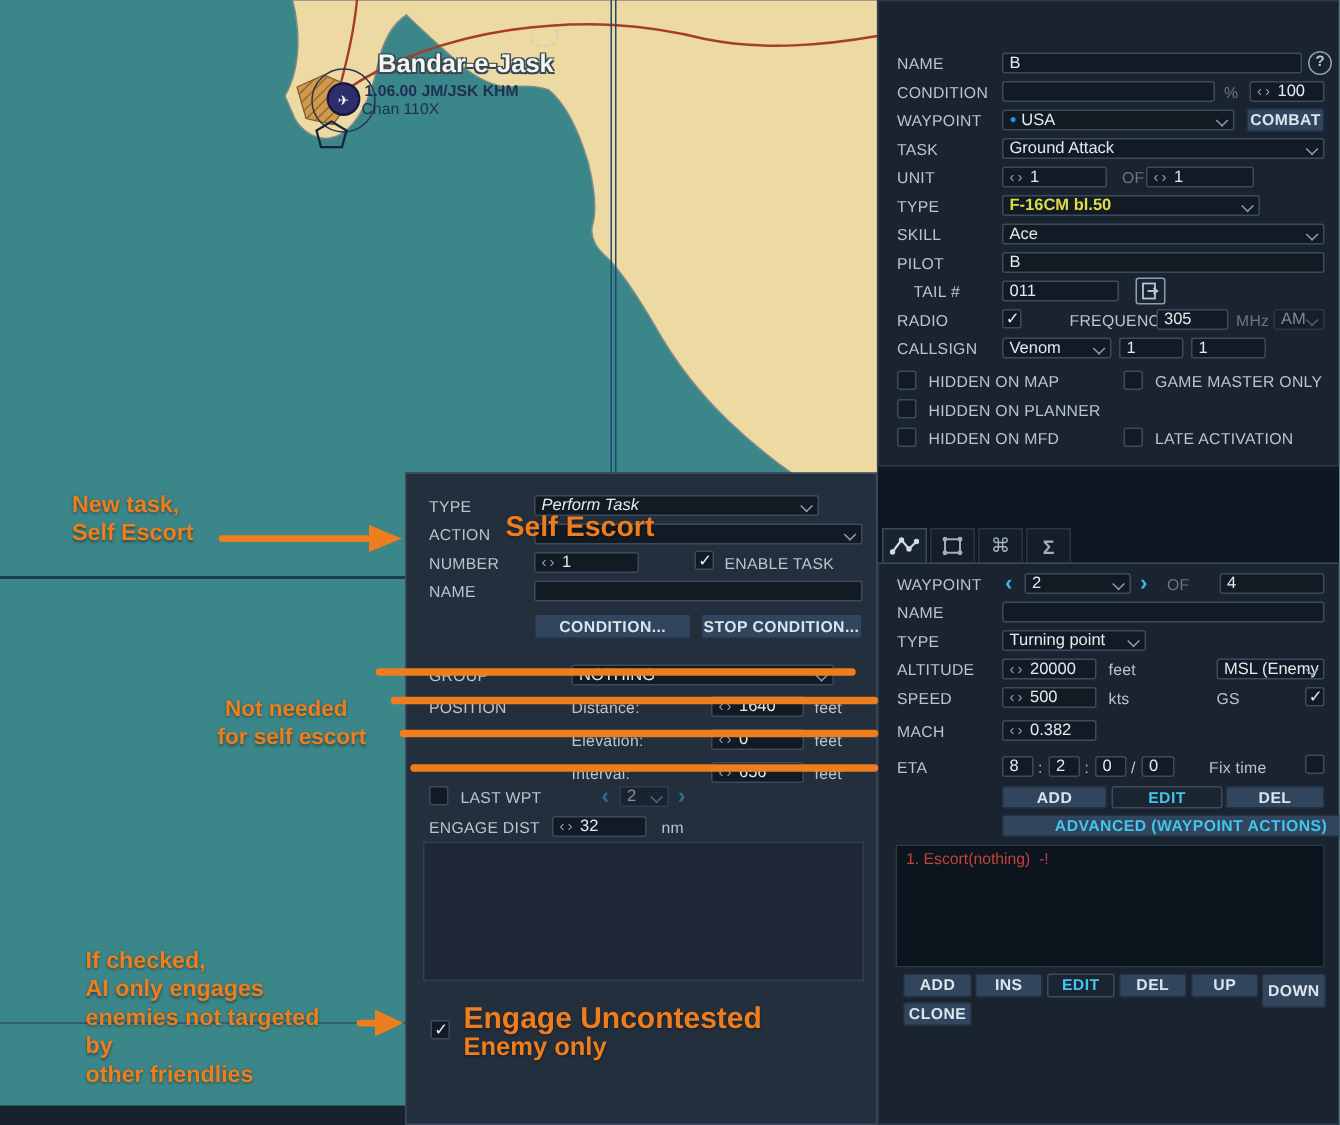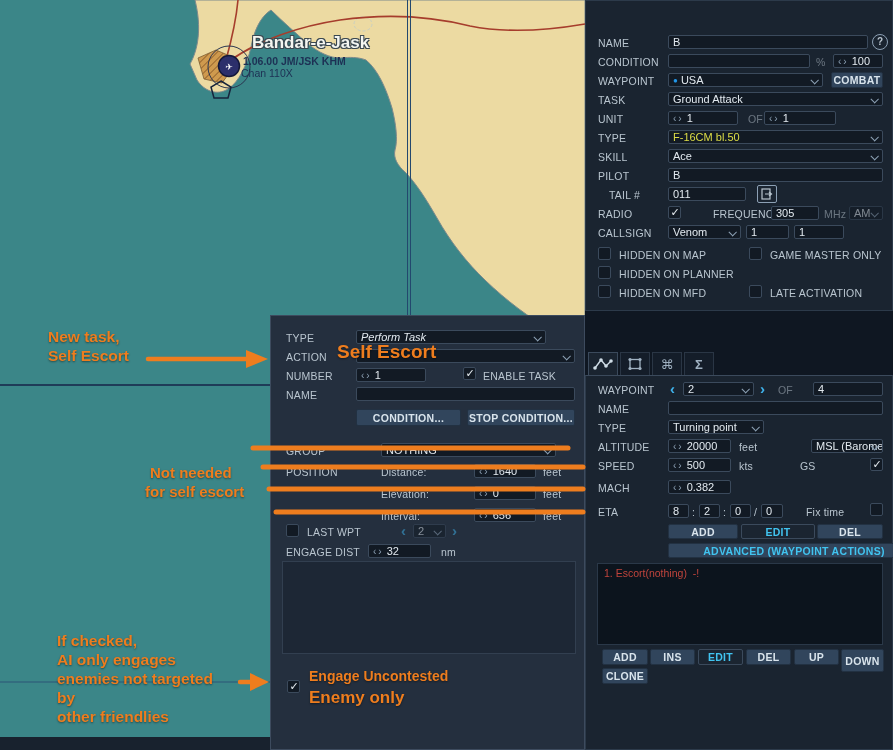--- a/index.html
+++ b/index.html
@@ -115,21 +115,21 @@
 
     <span class="lbl" style="left:12px; top:93px;">TASK</span>
     <div class="dd" style="left:82px; top:91px; width:215px;"><span>Ground Attack</span></div>
 
     <span class="lbl" style="left:12px; top:112px;">UNIT</span>
     <div class="spin" style="left:82px; top:110px; width:70px;"><span>1</span></div>
     <span class="lbl dim" style="left:162px; top:112px;">OF</span>
     <div class="spin" style="left:178px; top:110px; width:72px;"><span>1</span></div>
 
     <span class="lbl" style="left:12px; top:131px;">TYPE</span>
-    <div class="dd yellow" style="left: 82px; top: 129px; width: 215px; color: rgb(220, 220, 70);"><span>F-16CM bl.50</span></div>
+    <div class="dd yellow" style="left: 82px; top: 129px; width: 172px; color: rgb(220, 220, 70); font-weight: bold;"><span>F-16CM bl.50</span></div>
 
     <span class="lbl" style="left:12px; top:150px;">SKILL</span>
     <div class="dd" style="left:82px; top:148px; width:215px;"><span>Ace</span></div>
 
     <span class="lbl" style="left:12px; top:169px;">PILOT</span>
     <div class="fld" style="left:82px; top:167px; width:215px;">B</div>
 
     <span class="lbl" style="left:23px; top:188px;">TAIL #</span>
     <div class="fld" style="left:82px; top:186px; width:78px;">011</div>
     <div class="abs" style="left:171px; top:184px; width:20px; height:18px; border:1px solid #8ca0b4; border-radius:2px; background:#1b2531;">
@@ -200,26 +200,26 @@
 
     <span class="lbl" style="left:12px; top:27px;">NAME</span>
     <div class="fld" style="left:82px; top:25px; width:215px;"></div>
 
     <span class="lbl" style="left:12px; top:46px;">TYPE</span>
     <div class="dd" style="left:82px; top:44px; width:96px;"><span>Turning point</span></div>
 
     <span class="lbl" style="left:12px; top:65px;">ALTITUDE</span>
     <div class="spin" style="left:82px; top:63px; width:63px;"><span>20000</span></div>
     <span class="lbl" style="left:153px; top:65px; text-transform:none;">feet</span>
-    <div class="dd" style="left:225px; top:63px; width:72px;"><span>MSL (Barome</span></div>
+    <div class="dd" style="left:225px; top:63px; width:72px;"><span>MSL (Enemy</span></div>
 
     <span class="lbl" style="left:12px; top:84px;">SPEED</span>
     <div class="spin" style="left:82px; top:82px; width:63px;"><span>500</span></div>
     <span class="lbl" style="left:153px; top:84px;">kts</span>
-    <span class="lbl" style="left:214px; top:84px;">GS</span>
+    <span class="lbl" style="left:225px; top:84px;">GS</span>
     <div class="cb on" style="left:284px; top:82px;"></div>
 
     <span class="lbl" style="left:12px; top:106px;">MACH</span>
     <div class="spin" style="left:82px; top:104px; width:63px;"><span>0.382</span></div>
 
     <span class="lbl" style="left:12px; top:130px;">ETA</span>
     <div class="fld" style="left:82px; top:128px; width:21px;">8</div>
     <span class="lbl" style="left:106px; top:130px;">:</span>
     <div class="fld" style="left:113px; top:128px; width:21px;">2</div>
     <span class="lbl" style="left:137px; top:130px;">:</span>
@@ -289,21 +289,21 @@
     <div class="dd dim" style="left:142px; top:208px; width:33px;"><span>2</span></div>
     <span class="navarr dim" style="left:181px; top:208px;">›</span>
 
     <span class="lbl" style="left:15px; top:230px;">ENGAGE DIST</span>
     <div class="spin" style="left:97px; top:228px; width:63px;"><span>32</span></div>
     <span class="lbl" style="left:170px; top:230px; text-transform:none;">nm</span>
 
     <div class="listbox" style="left:11px; top:245px; width:294px; height:93px; background:#1d2735; border-color:#323f50;"></div>
 
     <div class="cb on" style="left:16px; top:364px;"></div>
-    <div class="anno" style="left:38px; top:352px; font-size:14px;">Engage Uncontested</div>
+    <div class="anno" style="left:38px; top:352px; font-size:20px;">Engage Uncontested</div>
     <div class="anno" style="left:38px; top:372px; font-size:17px;">Enemy only</div>
   </div>
 
   <div class="anno" style="left:48px; top:328px; font-size:15.5px;">New task,</div>
   <div class="anno" style="left:48px; top:347px; font-size:15.5px;">Self Escort</div>
 
   <div class="anno" style="left:150px; top:464px; font-size:15px;">Not needed</div>
   <div class="anno" style="left:145px; top:483px; font-size:15px;">for self escort</div>
 
   <div class="anno" style="left:57px; top:632px; font-size:15.5px;">If checked,</div>

